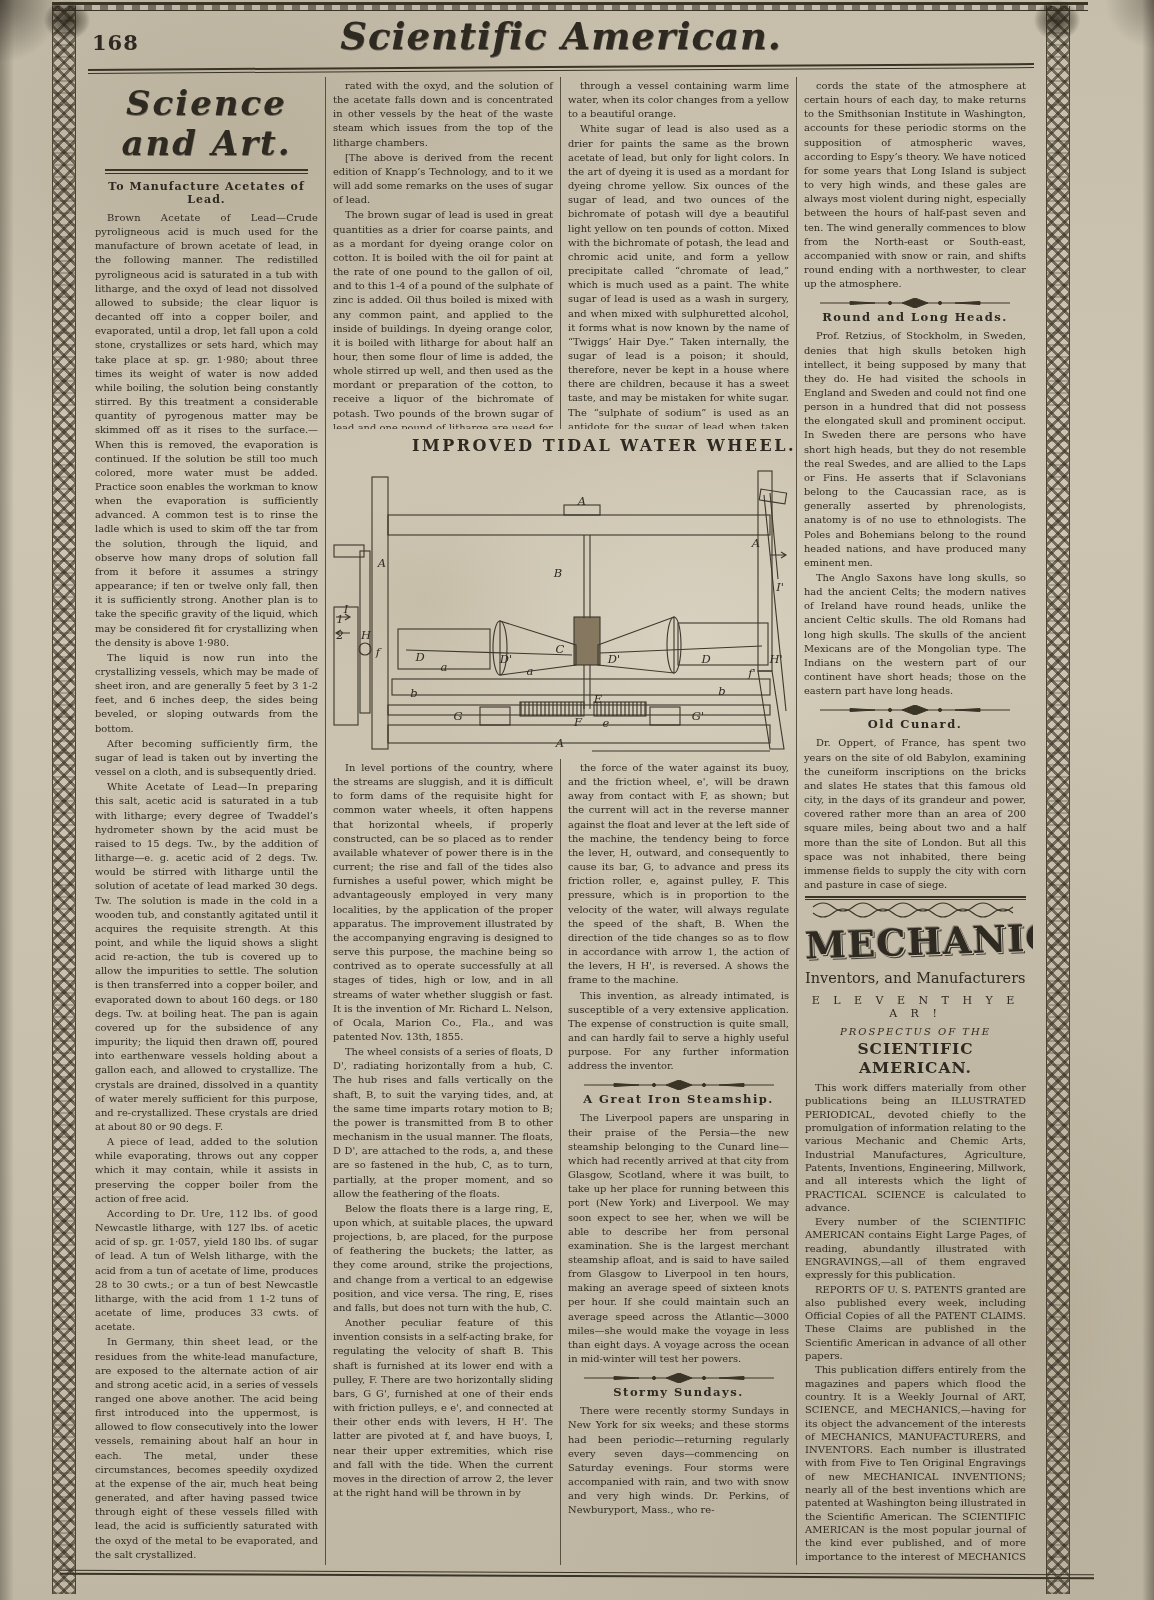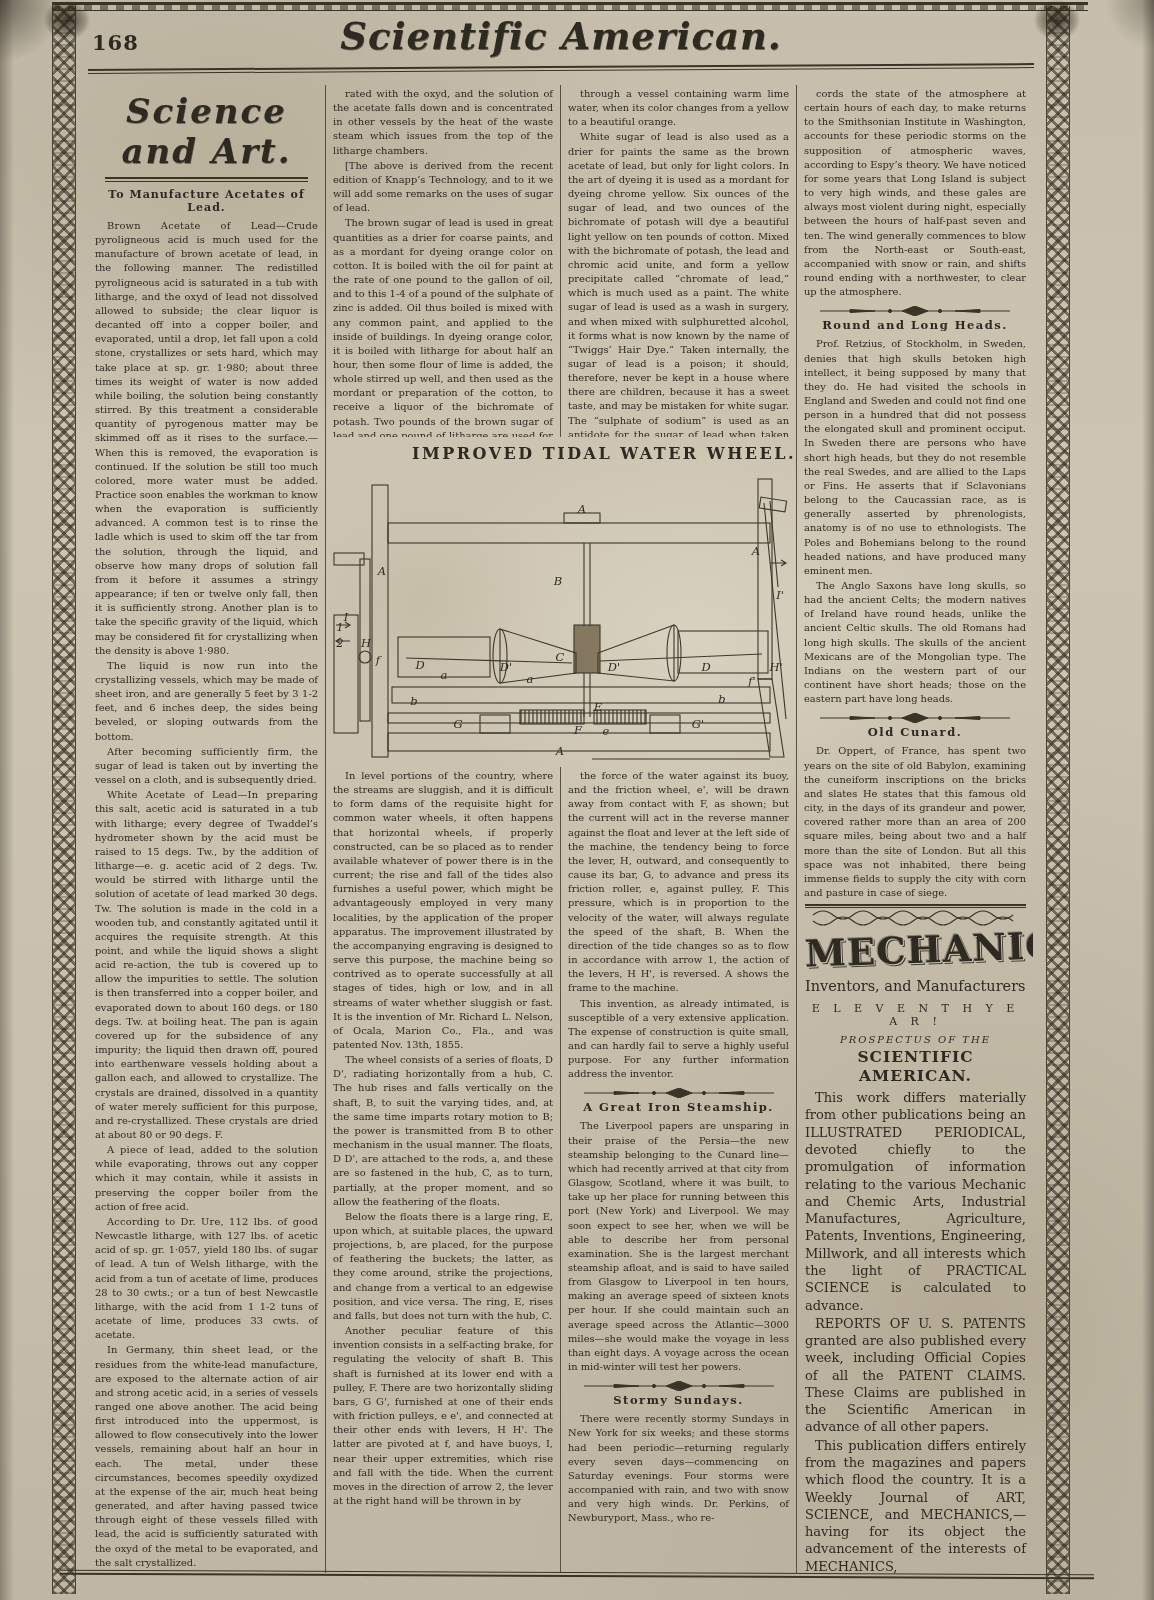--- a/index.html
+++ b/index.html
@@ -48,21 +48,21 @@
   .masthead { position:relative; height:50px; }
   .pageno { position:absolute; left:4px; top:16px; font-size:21px; font-weight:bold; letter-spacing:1px; }
   .mast-title {
     text-align:center; font-size:37px; font-weight:bold; font-style:italic;
     font-family:"DejaVu Serif","Liberation Serif",serif; letter-spacing:1px;
     text-shadow:0.6px 0.6px 0 rgba(46,42,34,.6);
   }
   .dbl-rule { border-top:2.5px solid #3a3426; border-bottom:1px solid #3a3426; height:5px; }
   .mast-rule { transform:rotate(-0.35deg); margin-top:2px; }
 
-  .cols { display:flex; height:1488px; margin-top:14px; overflow:hidden; }
+  .cols { display:flex; height:1488px; margin-top:6px; overflow:hidden; }
   .col { overflow:hidden; padding:2px 7px 0 7px; }
   .col1 { width:238px; border-right:1px solid #55503f; }
   .midgroup { width:470px; display:flex; flex-direction:column; }
   .col4 { width:237px; border-left:1px solid #55503f; }
   .fig-toprow, .fig-botrow { display:flex; }
   .fig-toprow { height:352px; overflow:hidden; }
   .fig-botrow { flex:1; overflow:hidden; }
   .subcol { width:50%; overflow:hidden; padding:2px 7px 0 7px; }
   .subcol.first { border-right:1px solid #55503f; }
 
@@ -88,21 +88,21 @@
   .ad-toprule { border-top:2.5px solid #3a3426; border-bottom:1px solid #3a3426; height:4px; margin-bottom:2px; }
   .squiggles { display:block; margin:0 auto; }
   .banner { text-align:center; font-size:37px; font-weight:bold; letter-spacing:1px;
     transform:rotate(-2deg); margin:2px 0 4px;
     text-shadow:1px 1px 0 #cdc5b2, 2px 2px 0 rgba(46,42,34,.85), -1px -1px 0 rgba(46,42,34,.4);
     font-family:"DejaVu Serif",serif; }
   .ad-sub { text-align:left; font-size:14.5px; margin:6px 0 2px; }
   .ad-year { text-align:center; font-size:11px; letter-spacing:5px; margin:8px 0 6px; }
   .ad-prosp { text-align:center; font-style:italic; font-size:10px; letter-spacing:2px; margin:6px 0 2px; }
   .ad-title { text-align:center; font-weight:bold; font-size:15.5px; letter-spacing:1px; margin:2px 0 4px; }
-  .ad p.small { font-size:13px; line-height:1.33; text-align:justify; text-indent:10px; margin:0 0 1px; }
+  .ad p.small { font-size:10px; line-height:1.33; text-align:justify; text-indent:10px; margin:0 0 1px; }
   .terms { font-size:9.2px; line-height:1.35; text-align:justify; margin:4px 0 1px; }
   .terms b { font-size:11px; letter-spacing:1px; }
 
   .bottom-rule { position:absolute; left:60px; right:60px; top:1572px;
     border-top:1px solid #3a3426; border-bottom:2.5px solid #3a3426; height:5px; transform:rotate(.25deg); z-index:2;}
   .stain { position:absolute; border-radius:50%; pointer-events:none; z-index:1; }
 </style>
 </head>
 <body>
 
@@ -337,20 +337,21 @@
             </g>
           </svg>
           <div class="banner">MECHANICS</div>
           <div class="ad-sub">Inventors, and Manufacturers</div>
           <div class="ad-year">E L E V E N T H   Y E A R !</div>
           <div class="ad-prosp">PROSPECTUS OF THE</div>
           <div class="ad-title">SCIENTIFIC AMERICAN.</div>
           <div>
 
           <p class="small">This work differs materially from other publications being an ILLUSTRATED PERIODICAL, devoted chiefly to the promulgation of information relating to the various Mechanic and Chemic Arts, Industrial Manufactures, Agriculture, Patents, Inventions, Engineering, Millwork, and all interests which the light of PRACTICAL SCIENCE is calculated to advance.</p>
+              <p class="small">Every number of the SCIENTIFIC AMERICAN contains Eight Large Pages, of reading, abundantly illustrated with ENGRAVINGS,—all of them engraved expressly for this publication.</p>
               <p class="small">REPORTS OF U. S. PATENTS granted are also published every week, including Official Copies of all the PATENT CLAIMS. These Claims are published in the Scientific American in advance of all other papers.</p>
               <p class="small">This publication differs entirely from the magazines and papers which flood the country. It is a Weekly Journal of ART, SCIENCE, and MECHANICS,—having for its object the advancement of the interests of MECHANICS, MANUFACTURERS, and INVENTORS. Each number is illustrated with from Five to Ten Original Engravings of new MECHANICAL INVENTIONS; nearly all of the best inventions which are patented at Washington being illustrated in the Scientific American. The SCIENTIFIC AMERICAN is the most popular journal of the kind ever published, and of more importance to the interest of MECHANICS and INVENTORS than any thing they could possibly obtain! To Farmers it is also particularly useful, as it will apprise them of all Agricultural Improvements, instruct them in various Mechanical Trades, &amp;c. &amp;c.</p>
             </div>
           <p class="terms"><b>TERMS</b><span> :—$2 a-year; $1 for half a year. Southern, Western, Canada Money, or Post Office Stamps taken at their par value for subscriptions. Letters should be directed (invariably post-paid) to</span></p>
 
         </div>
       </div>
     </div>
   </div>
 

